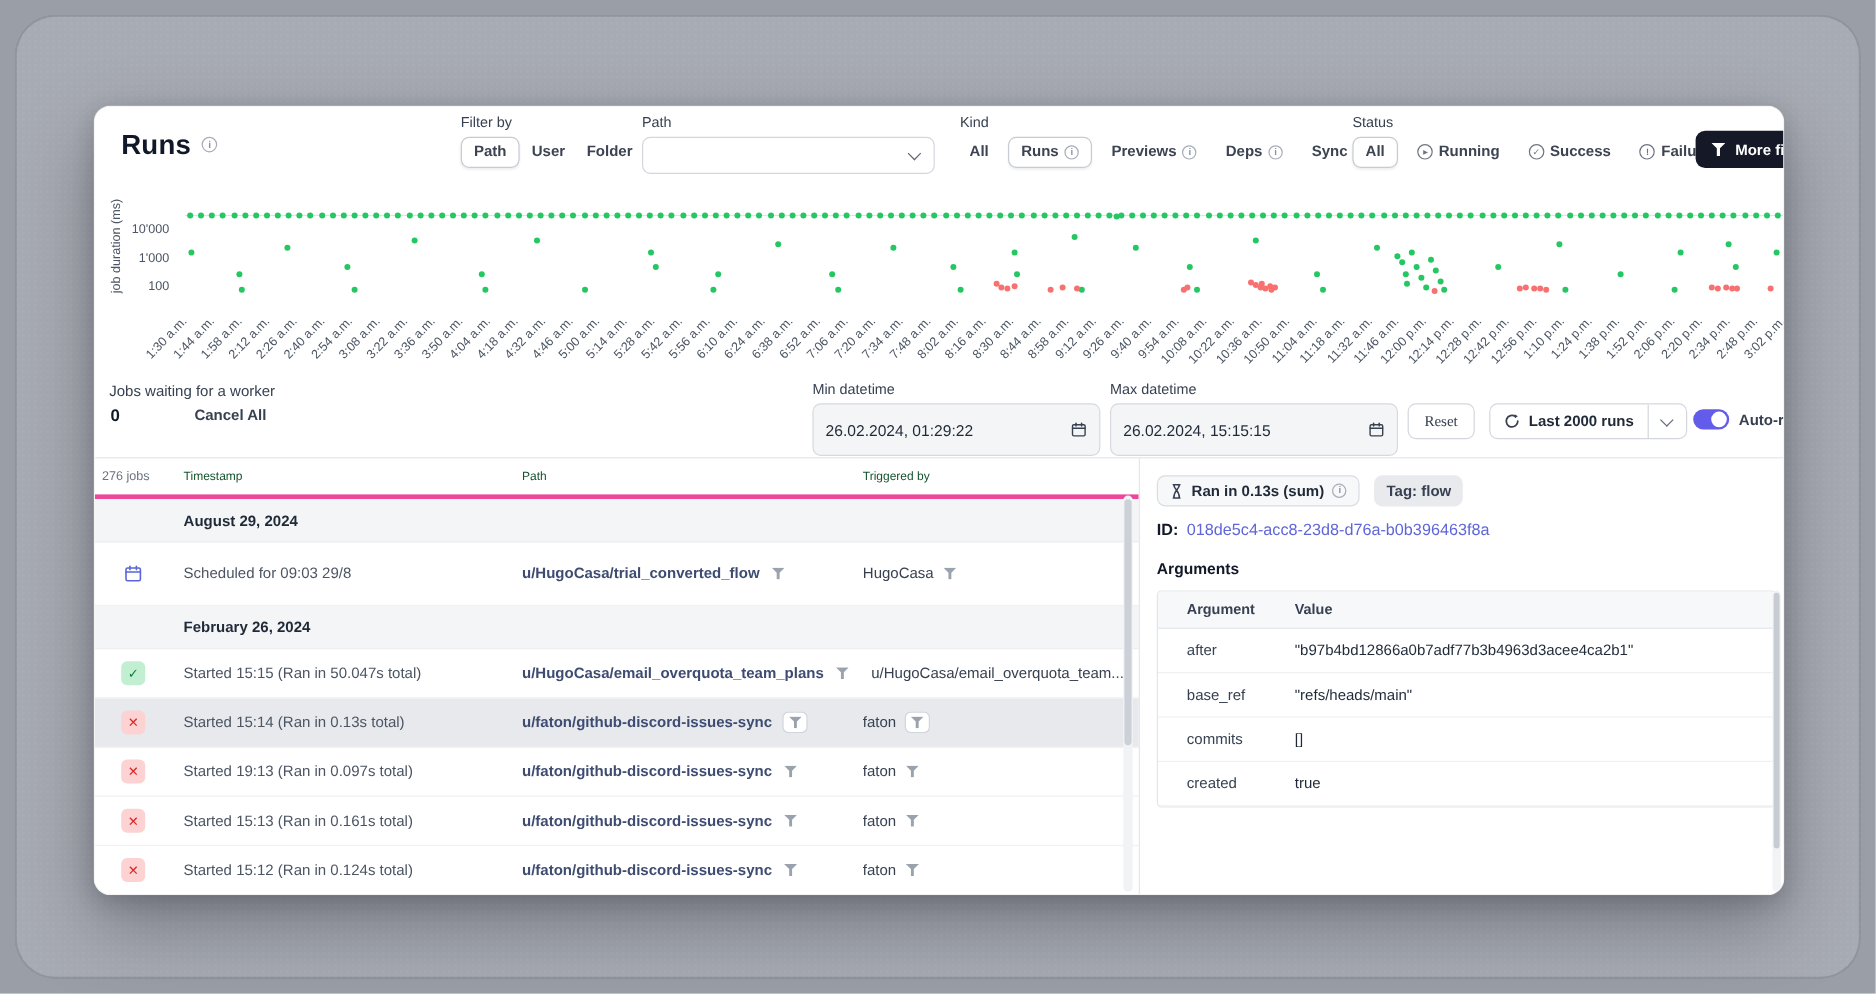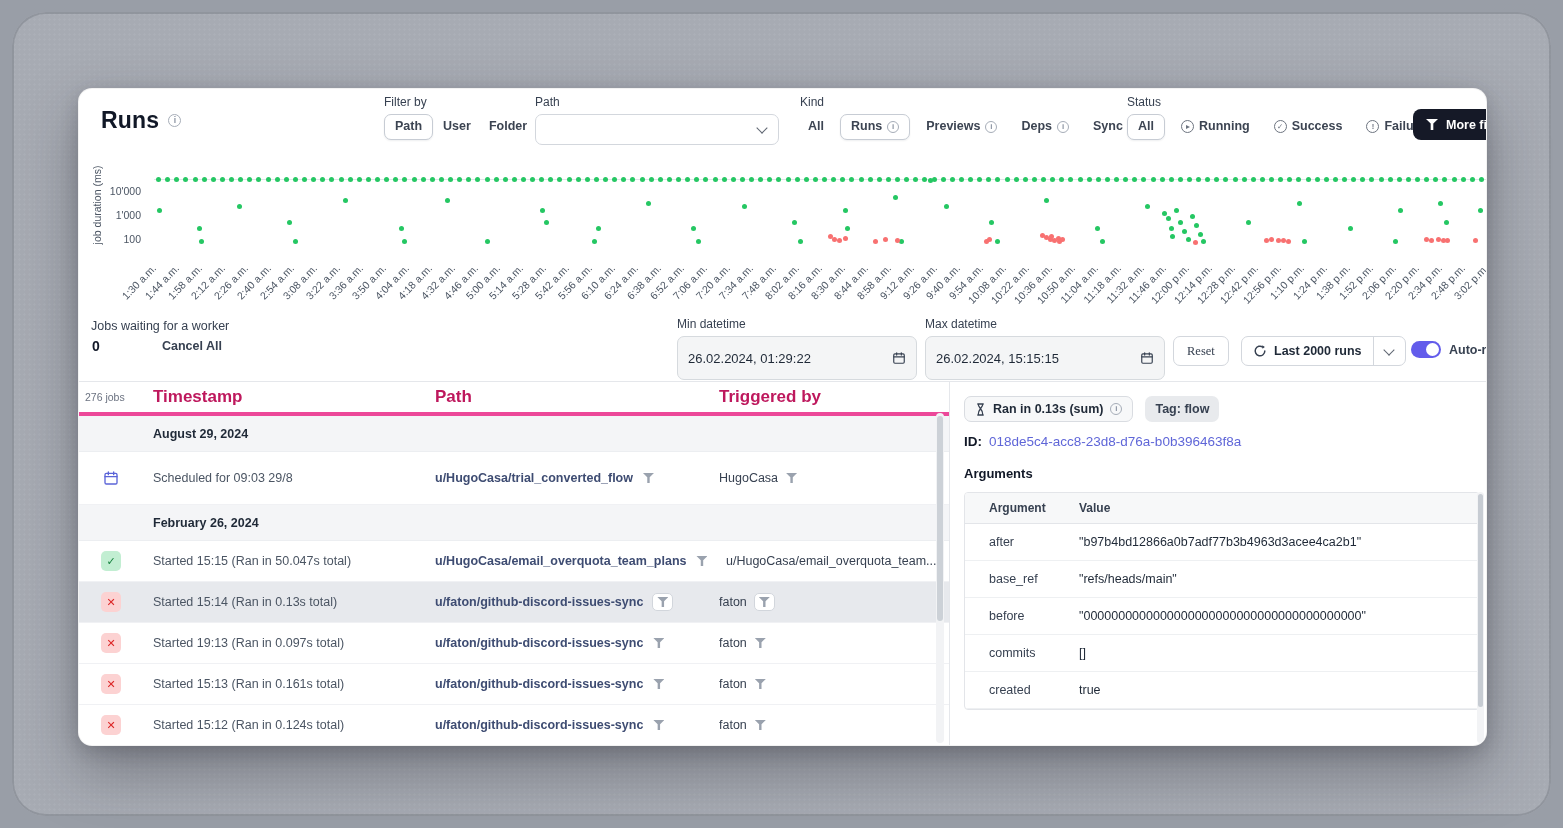--- a/index.html
+++ b/index.html
@@ -84,21 +84,21 @@
           display:inline-block;cursor:pointer;flex:none}
   .knob{position:absolute;right:2px;top:2px;width:13px;height:13px;border-radius:50%;background:#fff}
   .autor-label{font-size:12.5px;font-weight:600;color:#374151;white-space:nowrap}
 
   
   .main{position:absolute;left:0;top:292px;right:0;bottom:0;border-top:1px solid #e5e7eb}
   .jobs{position:absolute;left:0;top:0;width:870px;bottom:0;overflow:hidden}
   .jheader{display:grid;grid-template-columns:74px 282px 284px 1fr;align-items:center;height:30px;
            border-bottom:4px solid #ec4899}
   .jh-count{font-size:10.5px;color:#6b7280;padding-left:6px}
-  .jh{font-size:17px;font-weight:700;color:#be185d}
+  .jh{font-size:10px;font-weight:400;color:#14532d}
   .grow{height:36px;display:flex;align-items:center;padding-left:74px;background:#f4f5f7;
         border-bottom:1px solid #eceef1;font-size:12.5px;font-weight:700;color:#1f2937;
         box-sizing:border-box}
   .jrow{display:grid;grid-template-columns:74px 282px 284px 1fr;align-items:center;height:40px;
         border-bottom:1px solid #f0f1f4;cursor:pointer}
   .jrow.tall{height:52px}
   .jrow.selected{background:#e7e9ed}
   .cicon{display:flex;padding-left:22px}
   .sicon{width:20px;height:20px;border-radius:5px;display:flex;align-items:center;
          justify-content:center;font-size:11px;font-weight:700;flex:none}
@@ -726,24 +726,20 @@
           <div id="args-rows">
               <div class="arow">
         <span class="akey">after</span>
         <span class="aval">"b97b4bd12866a0b7adf77b3b4963d3acee4ca2b1"</span>
       </div>
               <div class="arow">
         <span class="akey">base_ref</span>
         <span class="aval">"refs/heads/main"</span>
       </div>
               <div class="arow">
-        <span class="akey">before</span>
-        <span class="aval">"0000000000000000000000000000000000000000"</span>
-      </div>
-              <div class="arow">
         <span class="akey">commits</span>
         <span class="aval">[]</span>
       </div>
               <div class="arow">
         <span class="akey">created</span>
         <span class="aval">true</span>
       </div>
             </div>
         </div>
         <div class="dscroll">

